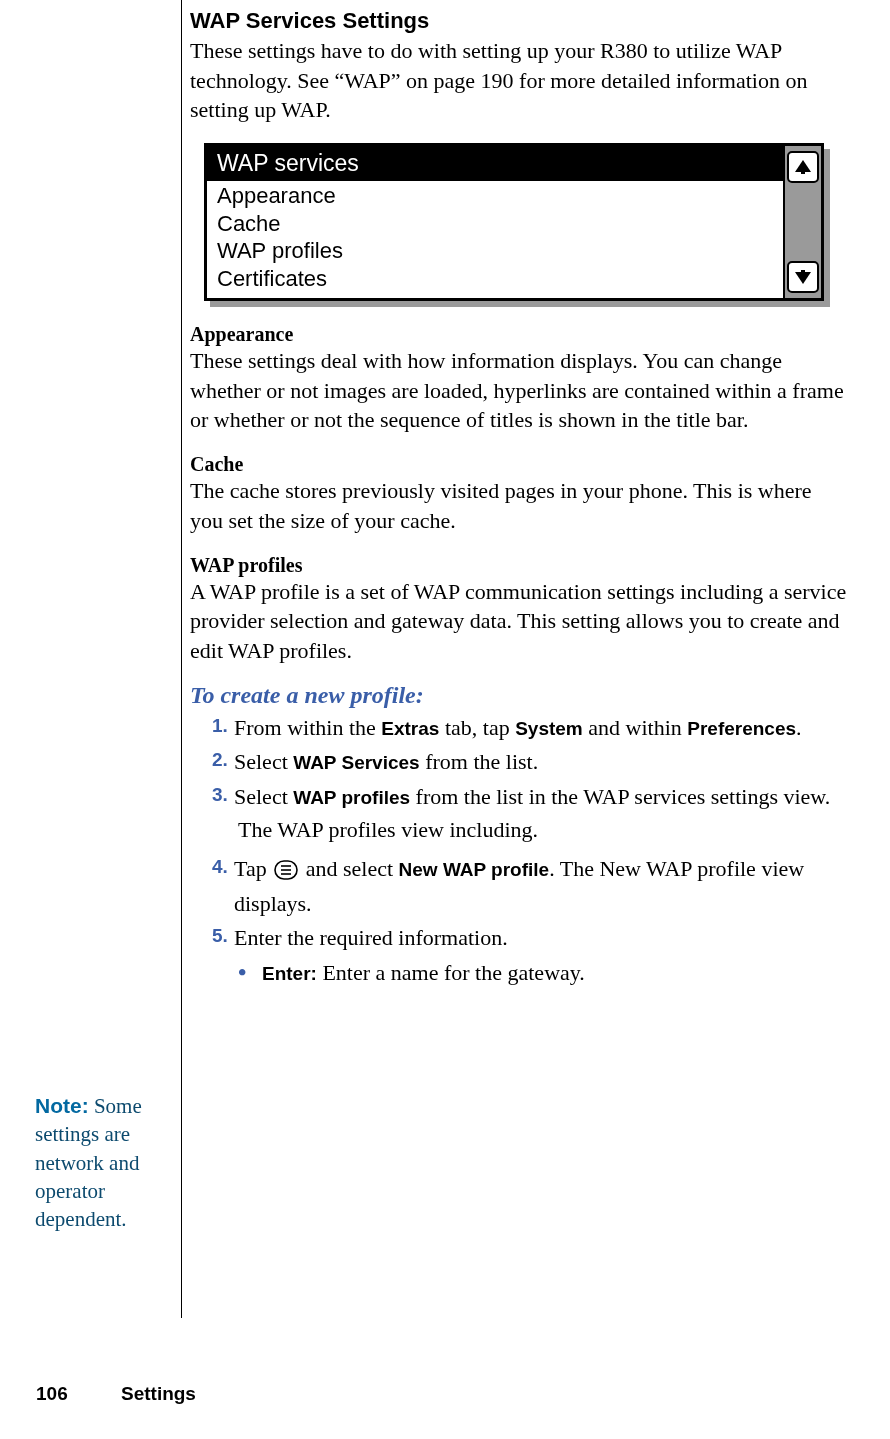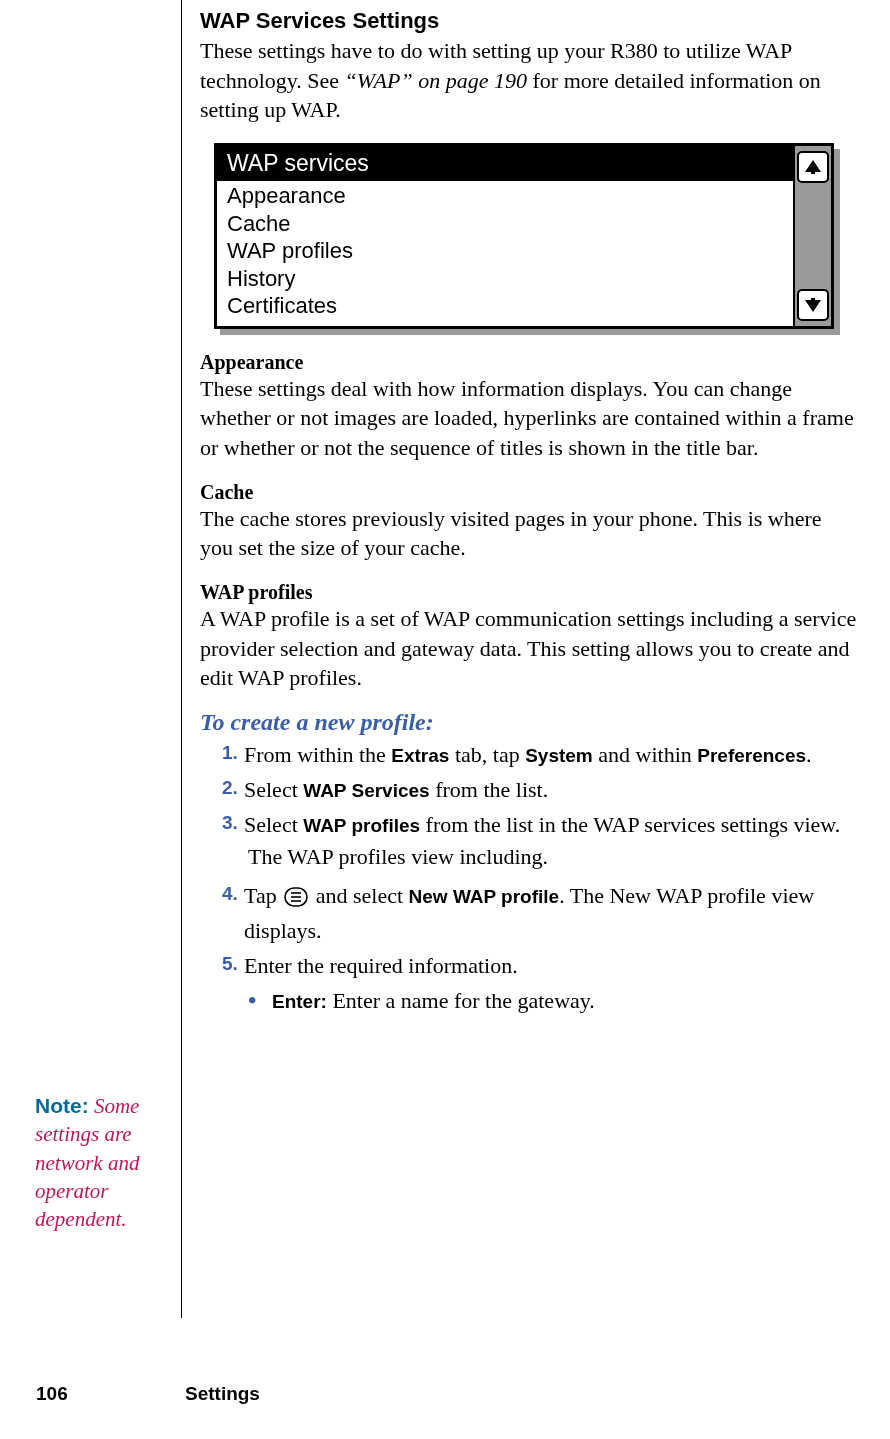--- a/index.html
+++ b/index.html
@@ -25,51 +25,49 @@
       font-size: 21px;
       line-height: 1.35;
     }
     .sidebar .note-label {
       font-family: Arial, Helvetica, sans-serif;
       font-weight: bold;
       font-style: normal;
       color: #0369a1;
     }
     .sidebar .note-text {
-      color: #be185d;
-      font-style: italic;
+      color: #0c4a6e;
       margin-top: 36px;
     }
     .vrule {
       position: absolute;
       left: 181px;
       top: 0;
       width: 0;
       height: 1318px;
       border-left: 1px solid #000;
     }
     .main {
       position: absolute;
-      left: 200px;
+      left: 190px;
       top: 8px;
       width: 660px;
     }
     .h1 {
       font-family: Arial, Helvetica, sans-serif;
       font-weight: bold;
       font-size: 22px;
       margin: 0 0 2px 0;
     }
     .body-text {
       font-size: 22px;
       line-height: 1.35;
       margin: 0 0 18px 0;
     }
     .ref-italic {
-      font-style: italic;
     }
     .device-screen {
       margin: 8px 0 22px 14px;
       width: 620px;
       box-sizing: border-box;
       position: relative;
     }
     .device-shadow {
       position: absolute;
       top: 6px;
@@ -192,21 +190,21 @@
     }
     .footer {
       position: absolute;
       bottom: 34px;
       left: 36px;
       font-family: Arial, Helvetica, sans-serif;
       font-size: 19px;
     }
     .footer .pnum {
       font-weight: bold;
-      margin-right: 112px;
+      margin-right: 48px;
     }
     .footer .ftitle {
       font-weight: bold;
       margin-top: 16px;
     }
   </style>
 </head>
 <body>
 
 <div class="page">
@@ -225,21 +223,20 @@
 
     <div class="device-screen">
       <div class="device-shadow"></div>
       <div class="device-frame">
         <div class="device-content">
           <div class="device-title">WAP services</div>
           <div class="device-list">
             <div>Appearance</div>
             <div>Cache</div>
             <div>WAP profiles</div>
-            <div>History</div>
             <div>Certificates</div>
           </div>
         </div>
         <div class="scrollbar">
           <div class="scroll-btn">
             <svg width="16" height="14" viewBox="0 0 16 14">
                 <polygon points="8,0 16,12 0,12" fill="#000"></polygon>
                 <rect x="6" y="10" width="4" height="4" fill="#000"></rect>
               </svg>
           </div>

